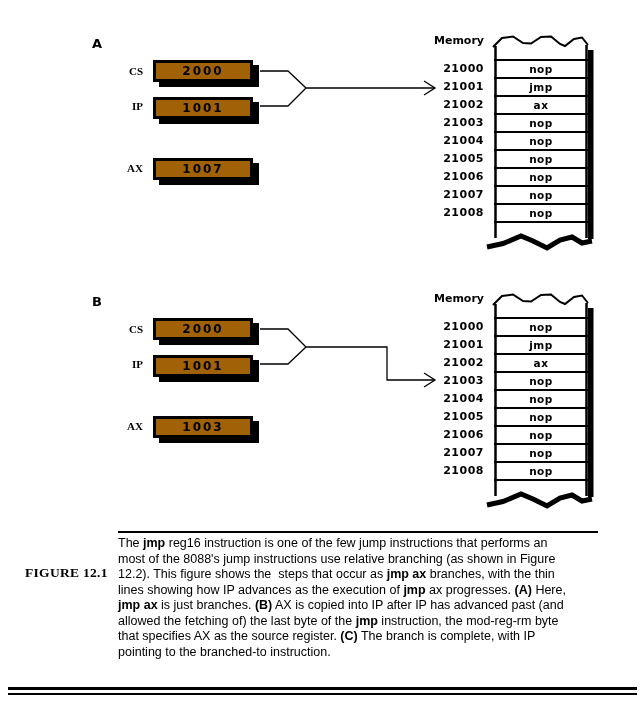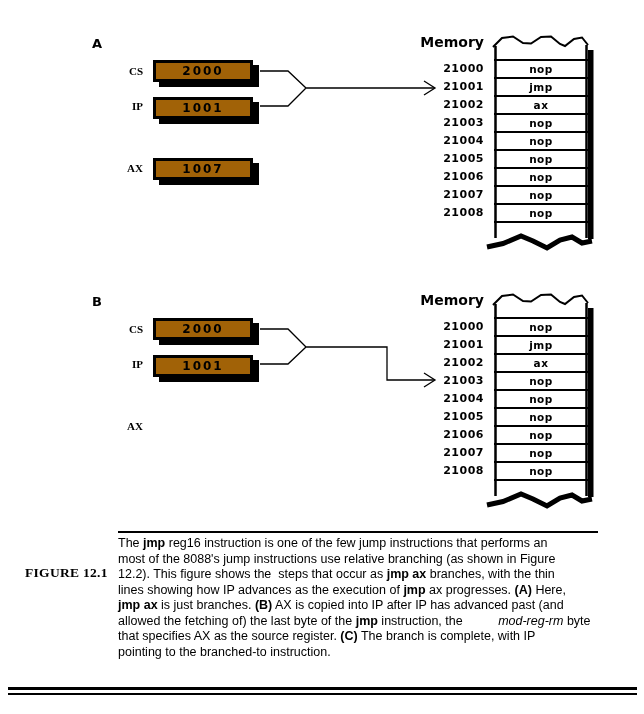--- a/index.html
+++ b/index.html
@@ -9,37 +9,37 @@
   .panel-svg{position:absolute;left:0;top:0;width:644px;height:256px;}
   .panel-label{position:absolute;left:92px;top:36px;font-weight:bold;font-size:13px;
                font-family:"DejaVu Sans",sans-serif;}
   .reg-label{position:absolute;left:95px;width:48px;text-align:right;font-weight:bold;
              font-size:11px;line-height:20px;font-family:Liberation Serif, serif;}
   .reg-box{position:absolute;left:153px;width:94px;height:16px;border:3px solid #000;
            background:#a16207;box-shadow:6px 5px 0 #000;}
   .reg-value{width:100%;text-align:center;font-weight:bold;font-size:12px;line-height:16px;
              letter-spacing:2px;font-family:"DejaVu Sans",sans-serif;}
   .mem-title{position:absolute;left:394px;width:90px;text-align:right;top:34px;
-             font-weight:bold;font-size:14px;font-family:"DejaVu Sans",sans-serif;}
+             font-weight:bold;font-size:11px;font-family:"DejaVu Sans",sans-serif;}
   .mem-addr{position:absolute;left:394px;width:90px;text-align:right;height:18px;
             line-height:18px;font-weight:bold;font-size:11px;letter-spacing:0.5px;
             font-family:"DejaVu Sans",sans-serif;}
   .mem-cell{position:absolute;left:496px;width:90px;text-align:center;height:34px;
             line-height:18px;font-weight:bold;font-size:10.5px;letter-spacing:0.5px;
             font-family:"DejaVu Sans",sans-serif;}
   .r0{top:60px}.r1{top:78px}.r2{top:96px}.r3{top:114px}.r4{top:132px}
   .r5{top:150px}.r6{top:168px}.r7{top:186px}.r8{top:204px}
   .fig-label{position:absolute;left:25px;top:537px;font-family:"Liberation Serif",serif;
              font-weight:bold;font-size:13.5px;letter-spacing:0.3px;margin-top:28px;}
   .cap-rule{position:absolute;left:118px;top:531px;width:480px;height:2px;background:#000;}
   .caption{position:absolute;left:118px;top:536px;width:520px;font-size:12.5px;
            line-height:15.5px;font-family:"Liberation Sans",sans-serif;}
   .cap-line{white-space:pre;}
   .caption .b{font-weight:bold;}
-  .caption .i{font-style:italic;margin-left:32px;}
+  .caption .i{}
   .bottom-rule{position:absolute;left:8px;top:687px;width:629px;height:3px;
                border-top:3px solid #000;border-bottom:2px solid #000;}
 </style>
 </head>
 <body>
 
 <div class="page">
 
   <section class="panel" id="panelA" style="top:0">
     <svg class="panel-svg" viewBox="0 0 644 256">
@@ -105,20 +105,23 @@
 
     <div class="reg-label" style="top:61px">CS</div>
     <div class="reg-box" style="top:60px">
       <div class="reg-value">2000</div>
     </div>
     <div class="reg-label" style="top:96px">IP</div>
     <div class="reg-box" style="top:97px">
       <div class="reg-value">1001</div>
     </div>
     <div class="reg-label" style="top:158px">AX</div>
+    <div class="reg-box" style="top:158px">
+      <div class="reg-value">1003</div>
+    </div>
 
     <div class="mem-title">Memory</div>
 
     <div class="mem-addr r0">21000</div>
     <div class="mem-addr r1">21001</div>
     <div class="mem-addr r2">21002</div>
     <div class="mem-addr r3">21003</div>
     <div class="mem-addr r4">21004</div>
     <div class="mem-addr r5">21005</div>
     <div class="mem-addr r6">21006</div>

